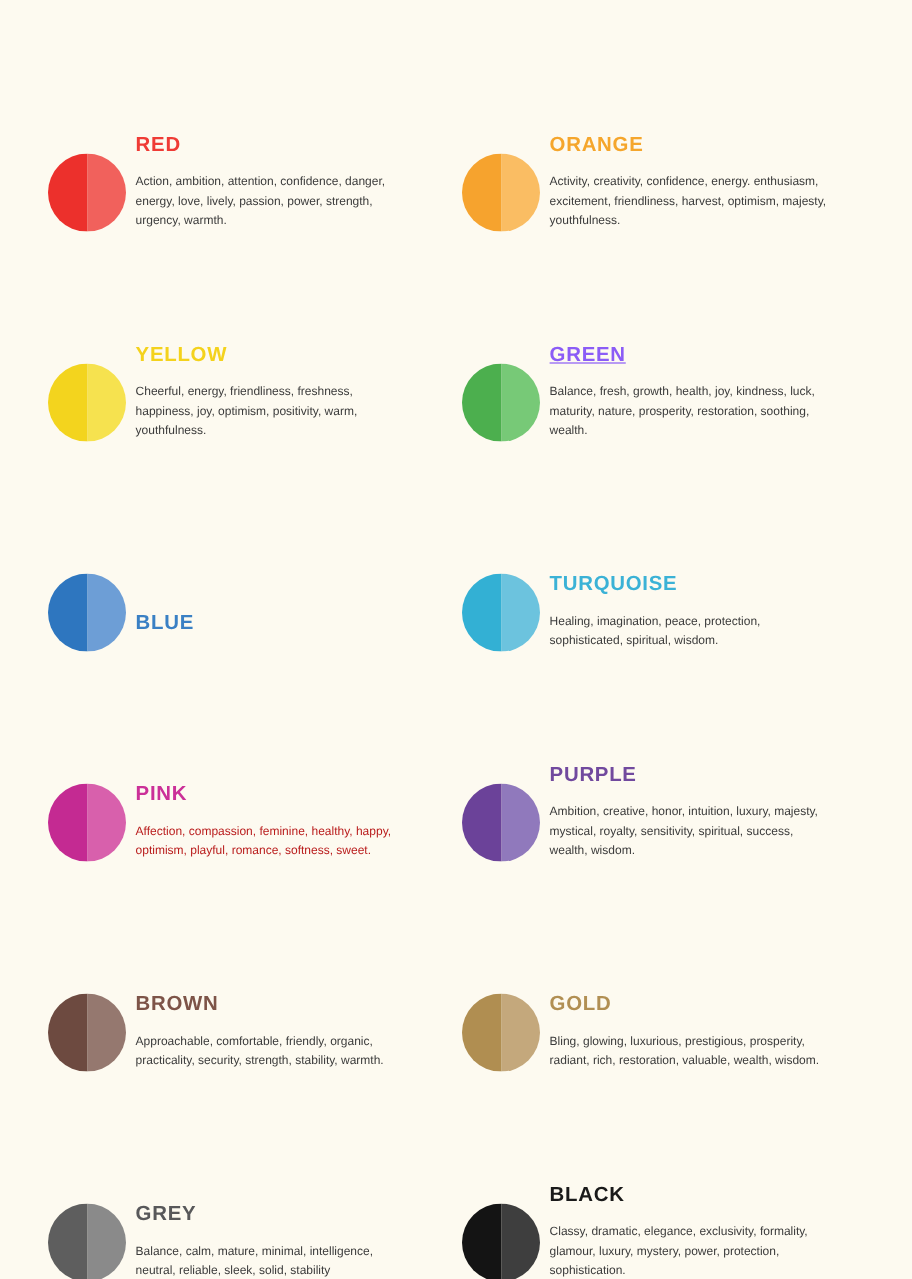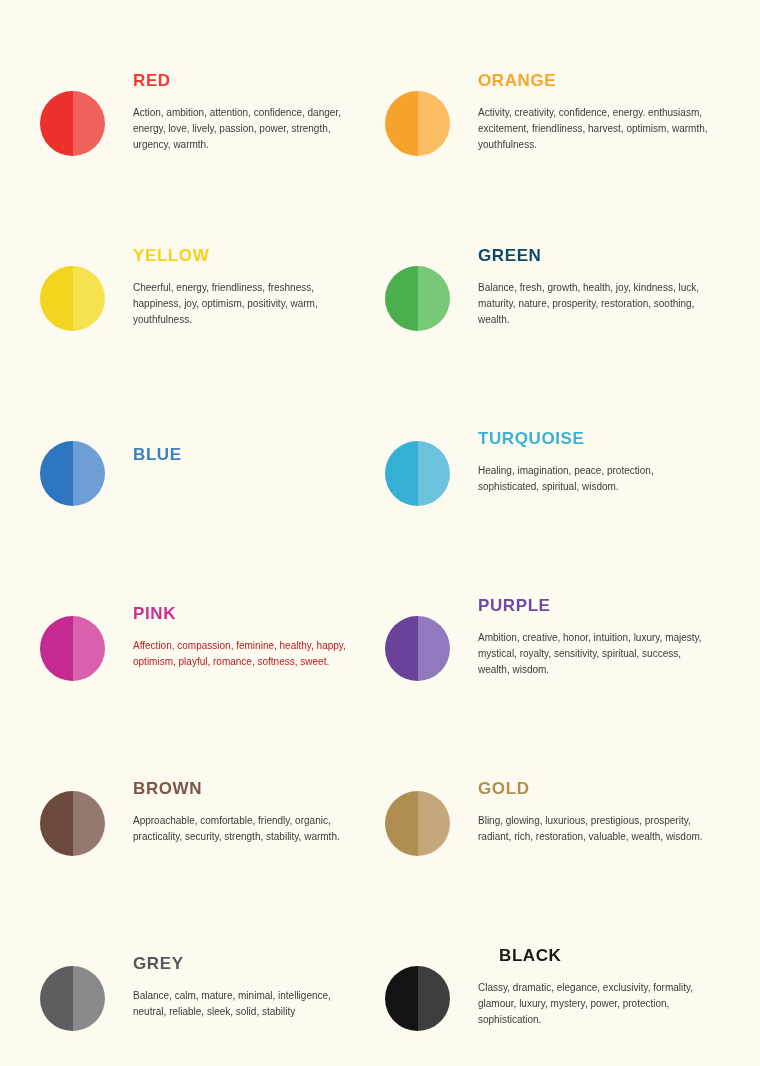--- a/index.html
+++ b/index.html
@@ -21,22 +21,22 @@
     height: 1066px;
     display: grid;
     grid-template-columns: 345px 375px;
     grid-template-rows: repeat(6, 175px);
     column-gap: 0px;
     padding: 18px 0 0 40px;
   }
 
   .color-entry {
     display: flex;
-    align-items: center;
-    gap: 28px;
+    align-items: flex-end;
+    gap: 8px;
   }
 
   .swatch-wrap {
     flex: 0 0 auto;
     padding-top: 35px;
   }
 
   .swatch {
     width: 65px;
     height: 65px;
@@ -91,21 +91,21 @@
     </div>
     <div class="color-entry col-right">
       <div class="swatch-wrap">
         <div class="swatch">
           <div class="swatch-half" x="#f6a32e" style="background: rgb(246, 163, 46);"></div>
           <div class="swatch-half" x="#fabd63" style="background: rgb(250, 189, 99);"></div>
         </div>
       </div>
       <div class="entry-body">
         <div class="color-title" style="color: rgb(245, 166, 44);">ORANGE</div>
-        <div class="color-desc" style="color: rgb(59, 59, 59);">Activity, creativity, confidence, energy. enthusiasm, excitement, friendliness, harvest, optimism, warmth, youthfulness.</div>
+        <div class="color-desc" style="color: rgb(59, 59, 59);">Activity, creativity, confidence, energy. enthusiasm, excitement, friendliness, harvest, optimism, majesty, youthfulness.</div>
       </div>
     </div>
     <div class="color-entry col-left">
       <div class="swatch-wrap">
         <div class="swatch">
           <div class="swatch-half" x="#f3d41e" style="background: rgb(243, 212, 30);"></div>
           <div class="swatch-half" x="#f6e24f" style="background: rgb(246, 226, 79);"></div>
         </div>
       </div>
       <div class="entry-body">
@@ -114,21 +114,21 @@
       </div>
     </div>
     <div class="color-entry col-right">
       <div class="swatch-wrap">
         <div class="swatch">
           <div class="swatch-half" x="#4caf4e" style="background: rgb(76, 175, 78);"></div>
           <div class="swatch-half" x="#77c977" style="background: rgb(119, 201, 119);"></div>
         </div>
       </div>
       <div class="entry-body">
-        <div class="color-title" style="color: #0c4a6e;">GREEN</div>
+        <div class="color-title" style="color: #8b5cf6; text-decoration: underline;">GREEN</div>
         <div class="color-desc" style="color: rgb(59, 59, 59);">Balance, fresh, growth, health, joy, kindness, luck, maturity, nature, prosperity, restoration, soothing, wealth.</div>
       </div>
     </div>
     <div class="color-entry col-left">
       <div class="swatch-wrap">
         <div class="swatch">
           <div class="swatch-half" x="#2e76bf" style="background: rgb(46, 118, 191);"></div>
           <div class="swatch-half" x="#6d9ed6" style="background: rgb(109, 158, 214);"></div>
         </div>
       </div>
@@ -209,17 +209,17 @@
       </div>
     </div>
     <div class="color-entry col-right">
       <div class="swatch-wrap">
         <div class="swatch">
           <div class="swatch-half" x="#141414" style="background: rgb(20, 20, 20);"></div>
           <div class="swatch-half" x="#3e3e3e" style="background: rgb(62, 62, 62);"></div>
         </div>
       </div>
       <div class="entry-body">
-        <div class="color-title" style="color: rgb(26, 26, 26); margin-left: 21px;">BLACK</div>
+        <div class="color-title" style="color: rgb(26, 26, 26);">BLACK</div>
         <div class="color-desc" style="color: rgb(59, 59, 59);">Classy, dramatic, elegance, exclusivity, formality, glamour, luxury, mystery, power, protection, sophistication.</div>
       </div>
     </div>
   </div>
 
 </body></html>

